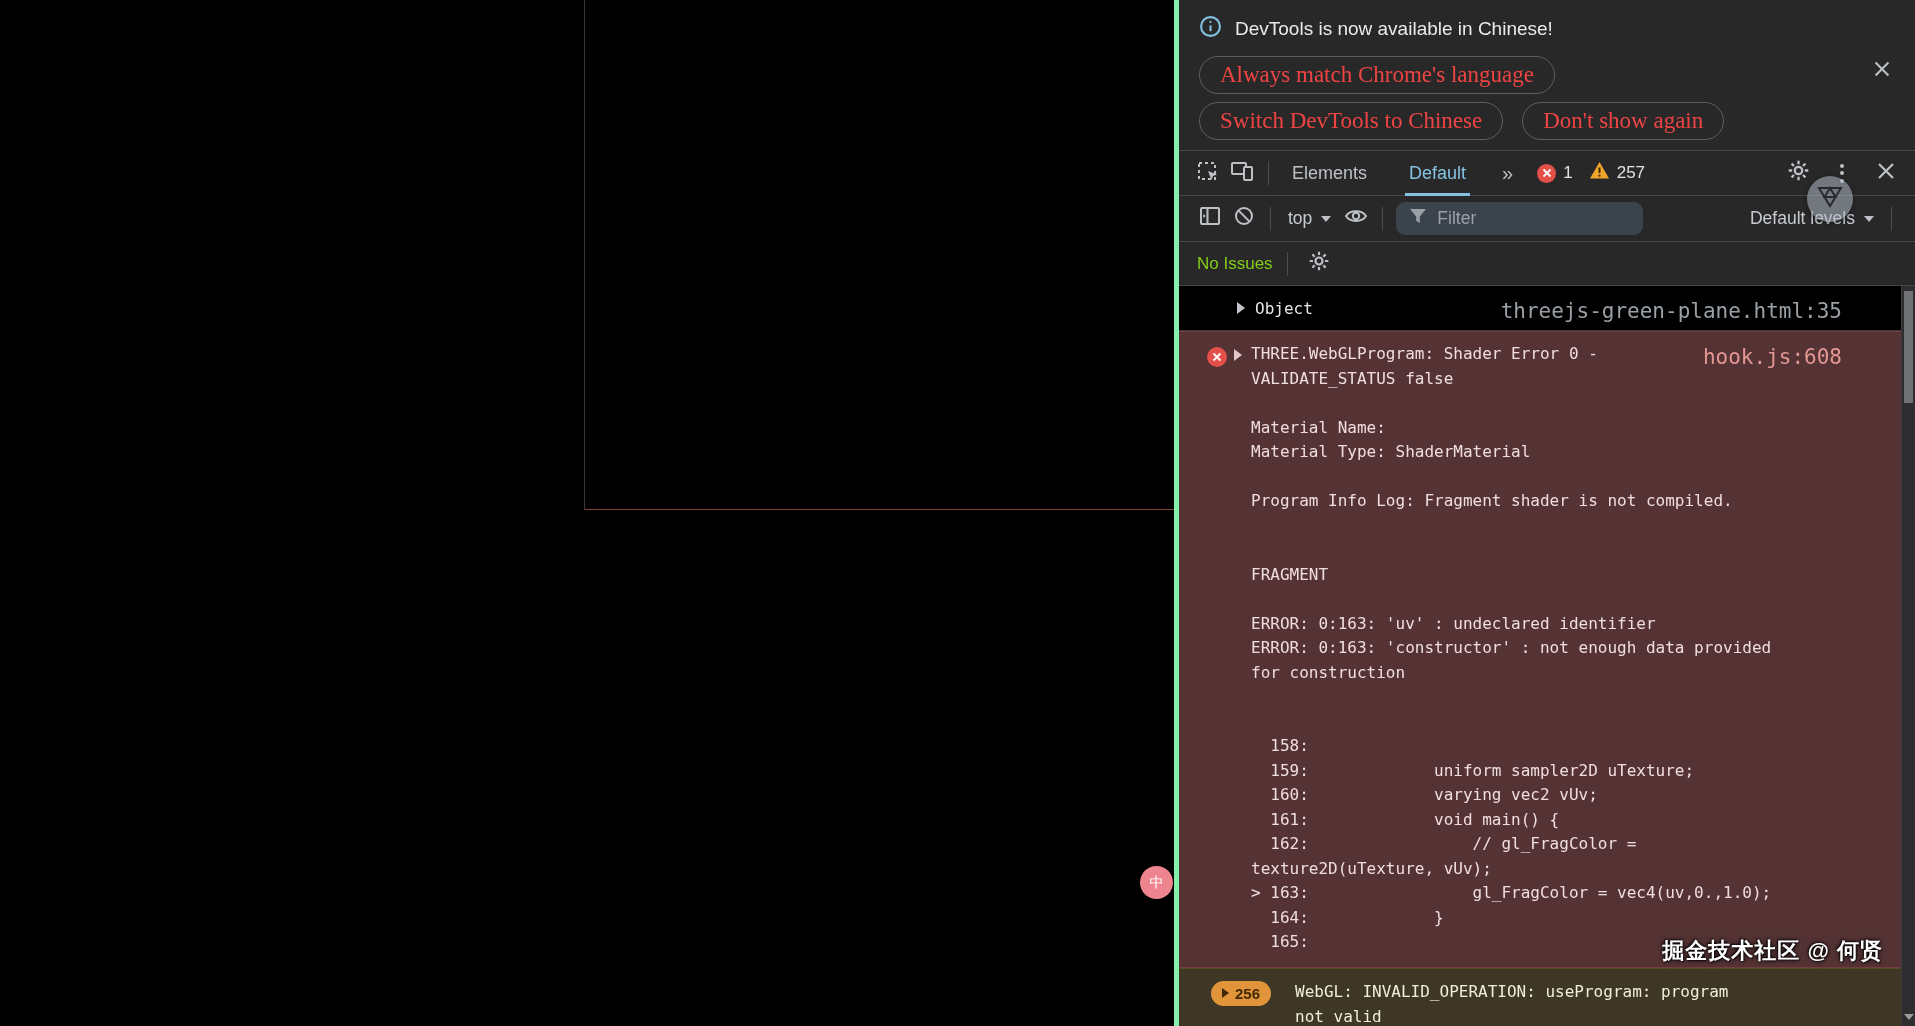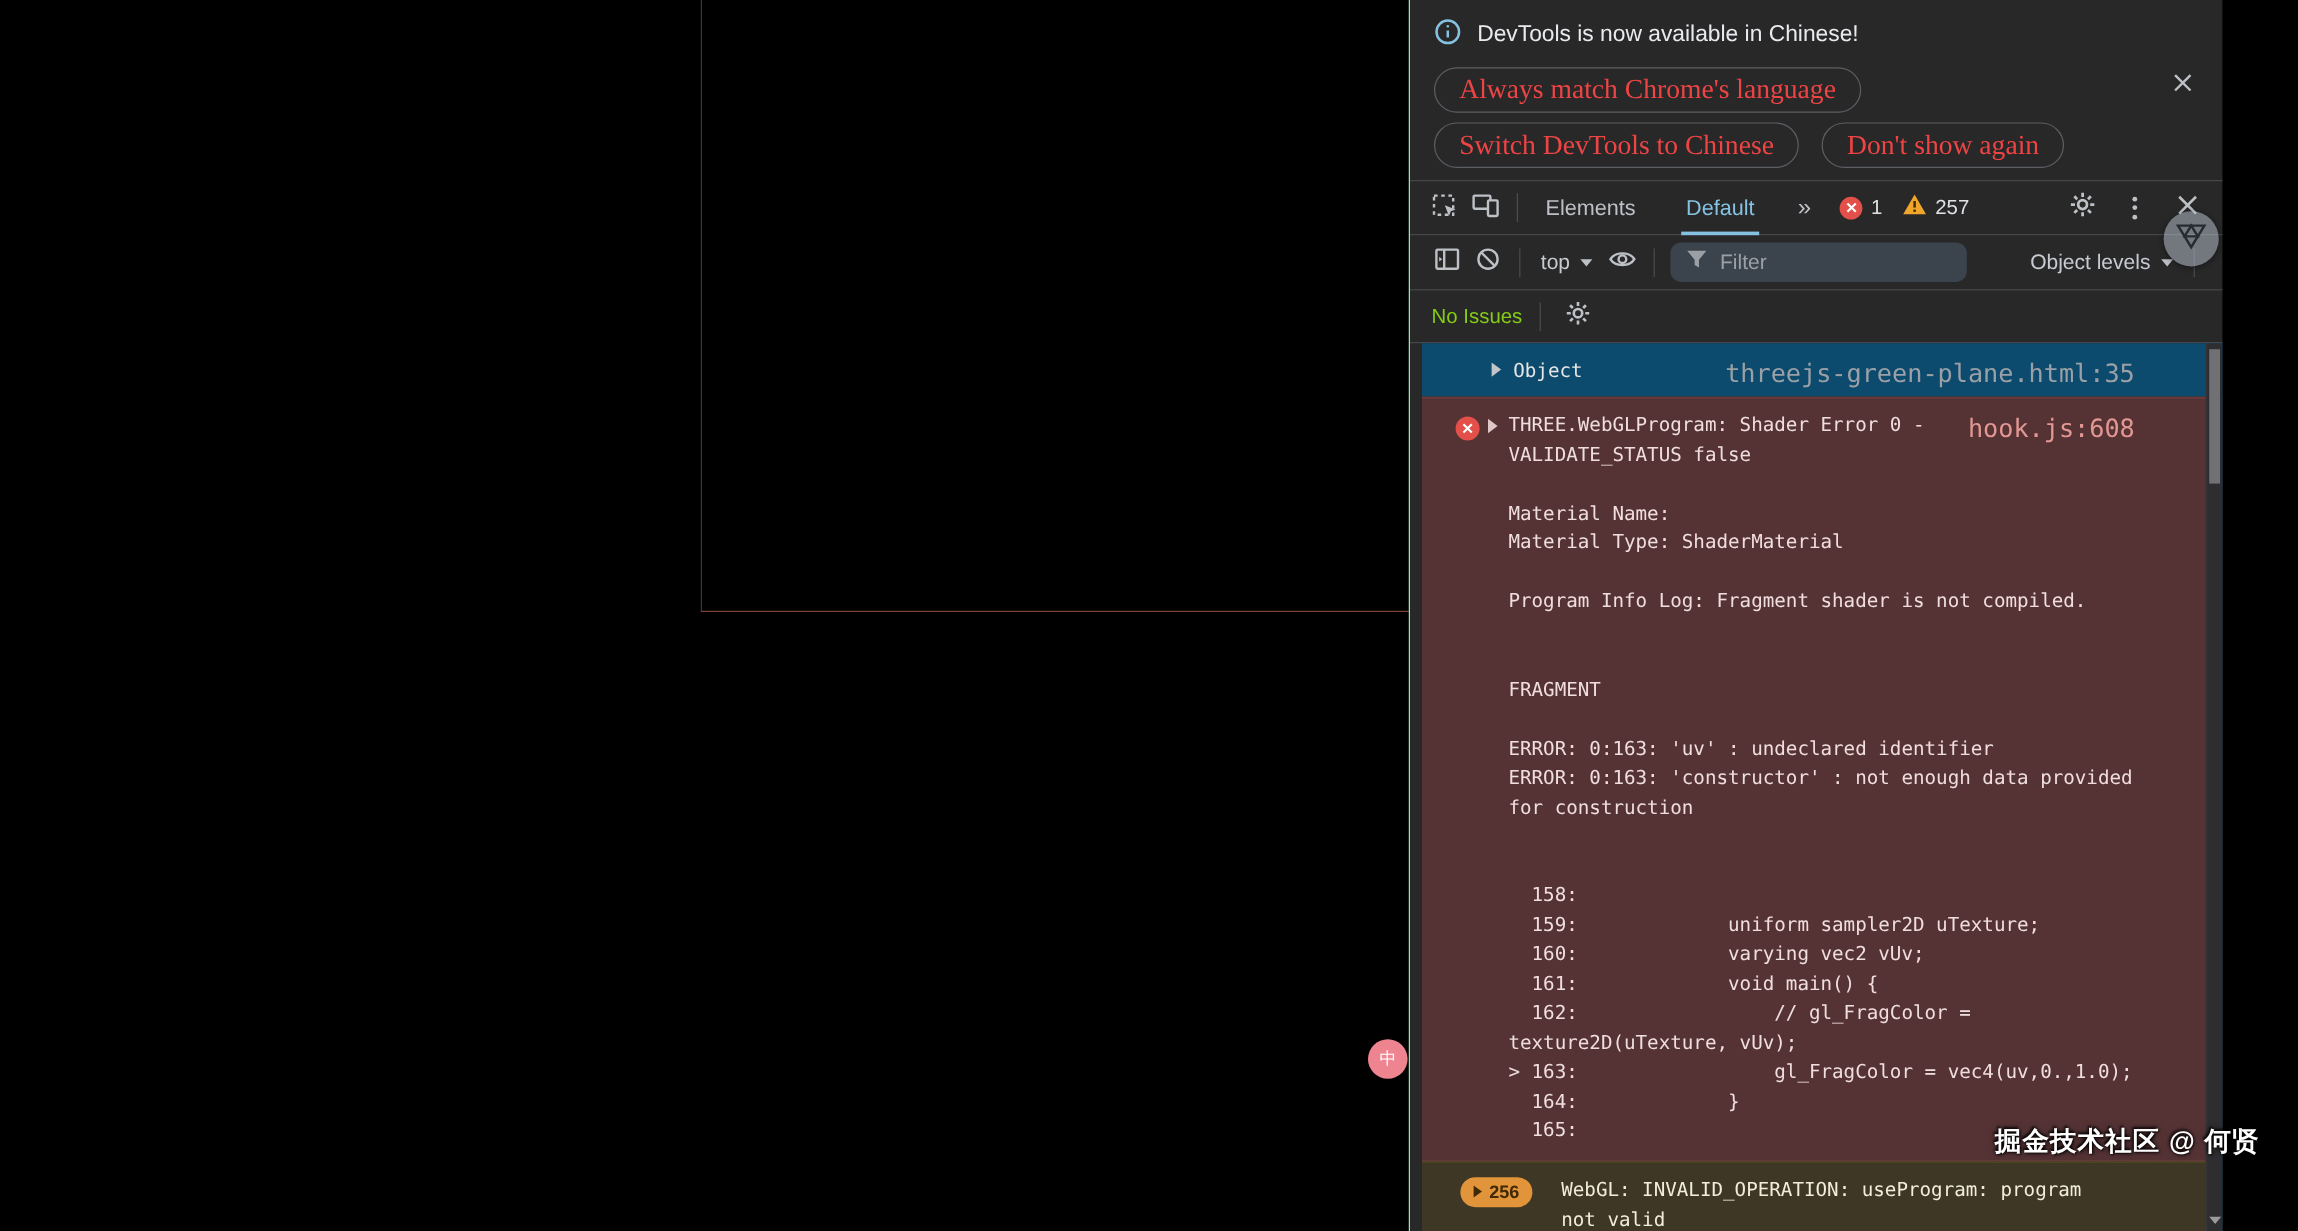--- a/index.html
+++ b/index.html
@@ -10,22 +10,22 @@
   
   .page { position:absolute; inset:0; background:#000; }
   .canvas-frame { position:absolute; left:584px; top:-1px; width:591px; height:511px;
                   border:1px solid #39393b; border-bottom:1px solid #7c4637; }
   .float-translate { position:absolute; left:1140px; top:866px; width:33px; height:33px;
                      border-radius:50%; background:#ee8490; color:#fff; display:flex;
                      align-items:center; justify-content:center; font-size:14px;
                      box-shadow:0 1px 4px rgba(0,0,0,.5); cursor:pointer; }
 
   
-  .devtools { position:absolute; left:1174px; top:0; width:678px; height:1026px;
-              background:#282829; border-left:1px solid #86efac; font-size:18px; }
+  .devtools { position:absolute; left:1174px; top:0; width:741px; height:1026px;
+              background:#282829; border-left:5px solid #86efac; font-size:18px; }
 
   
   .notif { position:relative; height:151px; border-bottom:1px solid #45474a; padding:12px 20px 0; }
   .notif-title-row { display:flex; align-items:center; gap:13px; height:34px; font-size:19px; color:#e8eaed; }
   .notif-row { display:flex; gap:19px; }
   .row-a { margin-top:10px; } .row-b { margin-top:8px; }
   .notif-btn { display:inline-flex; align-items:center; height:38px; padding:0 20px;
                border:1px solid #5b5f63; border-radius:19px; background:transparent;
                color:#ef4444; font-size:23px; cursor:pointer; white-space:nowrap;
                font-family:Liberation Serif, serif; }
@@ -57,21 +57,21 @@
                       color:#e8eaed; font-size:17.5px; font-family:"Liberation Sans",sans-serif; }
   .filter-box input::placeholder { color:#9aa0a6; }
   .levels { margin-left:auto; }
 
   
   .issues-row { height:44px; display:flex; align-items:center; border-bottom:1px solid #45474a;
                 padding:0 18px; font-size:17px; color:#84cc16; }
   .issues-label { cursor:pointer; }
 
   
-  .console-area { position:relative; height:740px; background:#0c4a6e; overflow:hidden;margin-left:10px; }
+  .console-area { position:relative; height:740px; background:#000000; overflow:hidden; }
   .tri-right { width:0; height:0; border-top:6px solid transparent; border-bottom:6px solid transparent;
                border-left:8px solid #c2c6ca; cursor:pointer; }
   .object-row { position:relative; height:45px; border-bottom:1px solid #3a3a3c; display:flex; align-items:center; }
   .object-row .tri-right { position:absolute; left:58px; }
   .object-label { margin-left:76px; font-size:16px; color:#e6e6e6; }
   .src-link { position:absolute; right:73px; font-size:21px; color:#9aa0a6; cursor:pointer; text-decoration:none; }
   .object-row .src-link { top:13px; }
 
   .error-block { position:relative; background:#553335; border-top:1px solid #743f40; border-bottom:1px solid #743f40;
                  padding:10px 14px 12px 72px; }
@@ -247,21 +247,21 @@
     <div class="vsep"></div>
     <div class="filter-box">
       <span>
         <svg width="20" height="20" viewBox="0 0 20 20" fill="#9aa0a6">
           <path d="M2 3 h16 l-6.2 7.5 V17 l-3.6 -2.2 V10.5 Z"></path>
         </svg>
       </span>
       <input type="text" placeholder="Filter" style="">
     </div>
     <div class="dd levels">
-      <span>Object levels</span>
+      <span>Default levels</span>
       <span class="caret"></span>
     </div>
     <div class="vsep"></div>
   </div>
 
   <div class="issues-row">
     <span class="issues-label">No Issues</span>
     <div class="vsep" style="margin:0 14px;"></div>
     <div class="icon-btn">
       <span>

